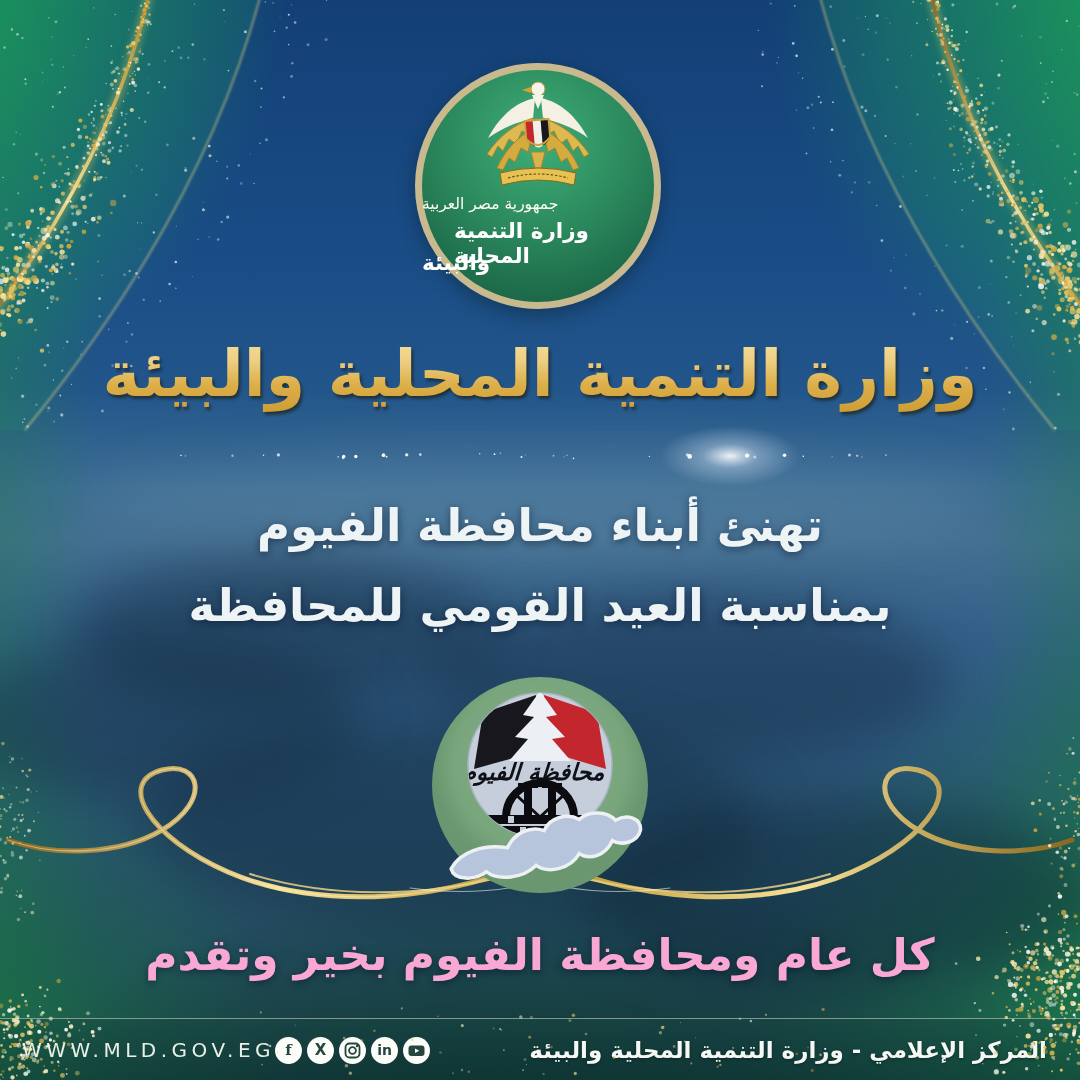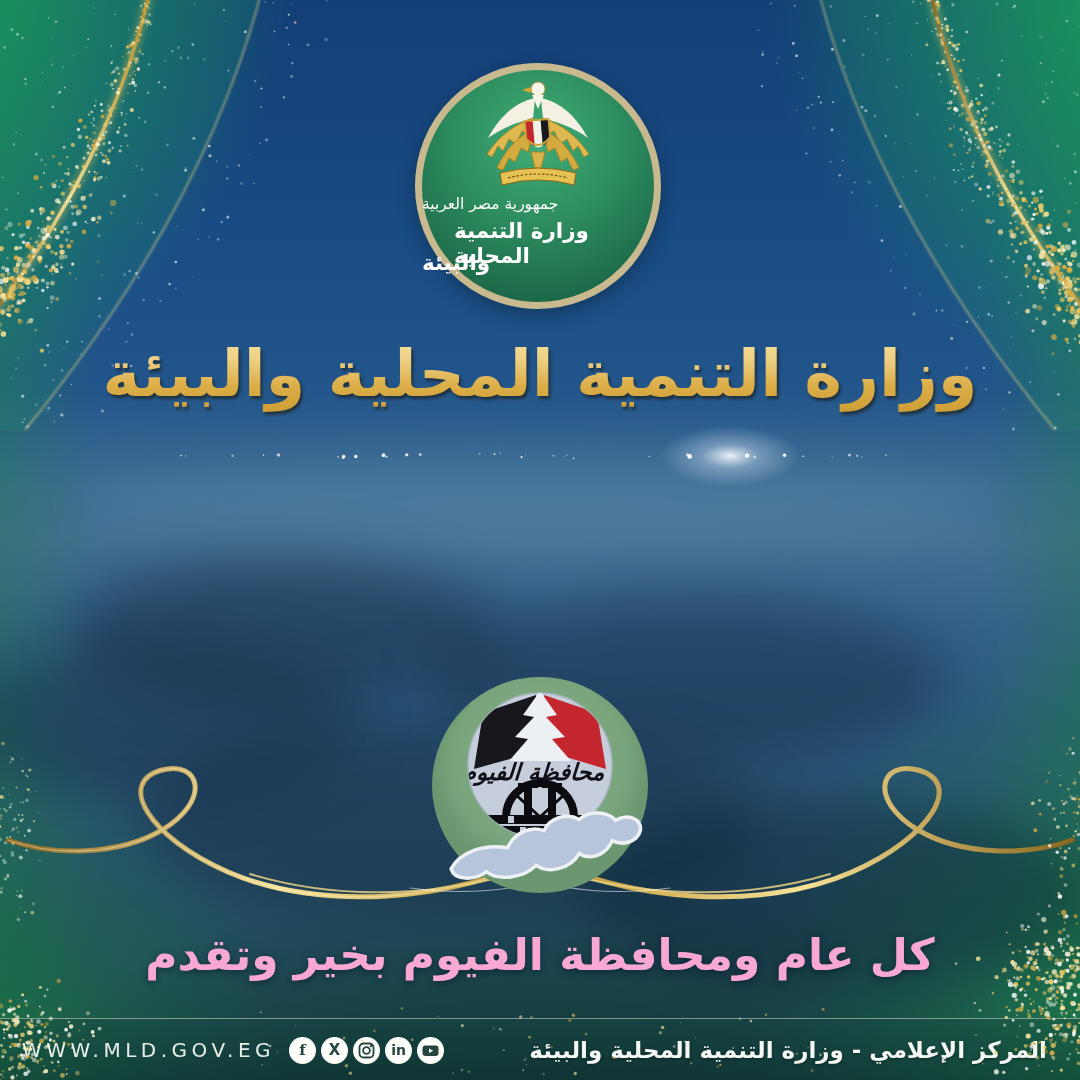--- a/index.html
+++ b/index.html
@@ -64,21 +64,21 @@
     position:absolute;left:0;right:0;top:925px;z-index:4;text-align:center;direction:rtl;
     color:#f9a8d4;font-size:44px;font-weight:bold;line-height:60px;
     text-shadow:0 2px 7px rgba(0,16,36,.5);
   }
   
   .footer{
     position:absolute;left:0;right:0;top:1018px;height:62px;z-index:5;
     background:linear-gradient(180deg, rgba(22,72,66,.38), rgba(13,50,52,.52));
     border-top:1px solid rgba(226,228,206,.55);
   }
-  .footer-left{position:absolute;left:22px;top:0;height:62px;display:flex;align-items:center;gap:14px;}
+  .footer-left{position:absolute;left:22px;top:0;height:62px;display:flex;align-items:center;}
   .site-url{color:#e9efe7;font-size:20px;letter-spacing:4.5px;white-space:nowrap;}
   .social-row{display:flex;align-items:center;gap:5px;}
   .soc{width:27px;height:27px;border-radius:50%;background:#fcfcf8;display:flex;align-items:center;justify-content:center;
        color:#24463f;font-weight:bold;font-size:15px;line-height:1;}
   .soc svg{display:block;}
   .footer-right{
     position:absolute;right:33px;top:0;height:62px;display:flex;align-items:center;direction:rtl;
     color:#f4f7f3;font-size:23px;font-weight:bold;text-shadow:0 1px 3px rgba(0,20,20,.45);
   }
 </style>
@@ -1413,20 +1413,24 @@
       <path d="M 27,95 Q 65,85 103,95 L 101,107 Q 65,97 29,107 Z" fill="#e6c253" stroke="#8a671e" stroke-width="1"></path>
       <path d="M 35,100 Q 65,92 95,100" fill="none" stroke="#6b4f12" stroke-width="1.2" stroke-dasharray="2.5,1.8"></path>
     </svg>
     <div class="mb-country">جمهورية مصر العربية</div>
     <div class="mb-name1">وزارة التنمية المحلية</div>
     <div class="mb-name2">والبيئة</div>
   </div>
 
   <div class="gold-title">وزارة التنمية المحلية والبيئة</div>
 
+  <div class="greeting">
+    <div>تهنئ أبناء محافظة الفيوم</div>
+    <div>بمناسبة العيد القومي للمحافظة</div>
+  </div>
 
   <div class="fayoum-badge">
     <svg width="216" height="216" viewBox="0 0 216 216">
       <defs>
         <radialGradient id="fayGreen" cx="0.5" cy="0.4">
           <stop offset="0" stop-color="#8ab38a"></stop>
           <stop offset="0.8" stop-color="#79a57c"></stop>
           <stop offset="1" stop-color="#6a9670"></stop>
         </radialGradient>
         <clipPath id="innerClip">

